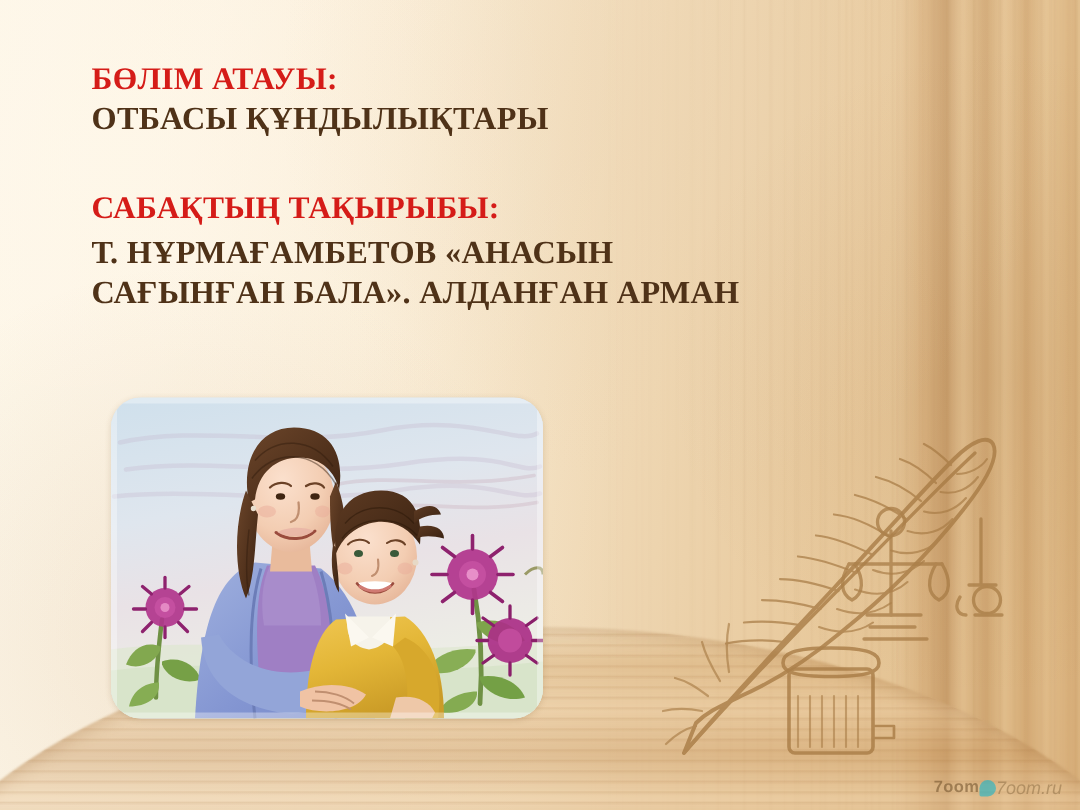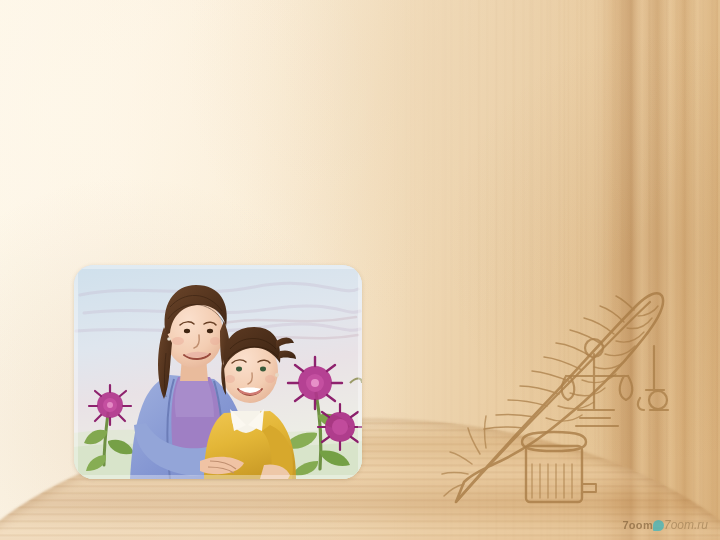--- a/index.html
+++ b/index.html
@@ -205,20 +205,27 @@
 <div id="slide">
 
   <div class="bg-base"></div>
   <div class="bg-left-wash"></div>
   <div class="bg-fibers"></div>
   <div class="bg-page-edge"></div>
   <div class="bg-grain"></div>
   <div class="bg-bottom-curve"></div>
   <div class="bg-bottom-lines"></div>
 
+  <div class="text-block">
+    <div class="tline t-red   line-section-label">БӨЛІМ  АТАУЫ:</div>
+    <div class="tline t-brown line-section-name">ОТБАСЫ ҚҰНДЫЛЫҚТАРЫ</div>
+    <div class="tline t-red   line-lesson-label">САБАҚТЫҢ ТАҚЫРЫБЫ:</div>
+    <div class="tline t-brown line-lesson-a">Т. НҰРМАҒАМБЕТОВ «АНАСЫН</div>
+    <div class="tline t-brown line-lesson-b">САҒЫНҒАН БАЛА». АЛДАНҒАН АРМАН</div>
+  </div>
 
   <div class="illustration">
     <svg viewBox="0 0 288 214" preserveAspectRatio="xMidYMid slice" aria-hidden="true">
       <defs>
         <linearGradient id="sky" x1="0" y1="0" x2="0.25" y2="1">
           <stop offset="0%" stop-color="#cfe0ec"></stop>
           <stop offset="38%" stop-color="#dfe6ee"></stop>
           <stop offset="62%" stop-color="#e9e2e6"></stop>
           <stop offset="100%" stop-color="#eef0e6"></stop>
         </linearGradient>

